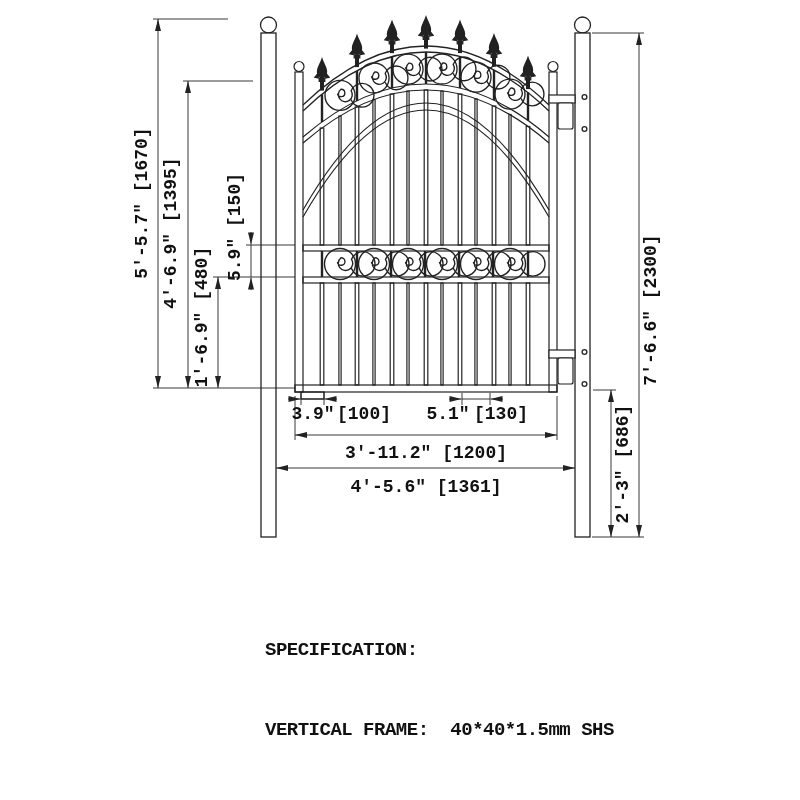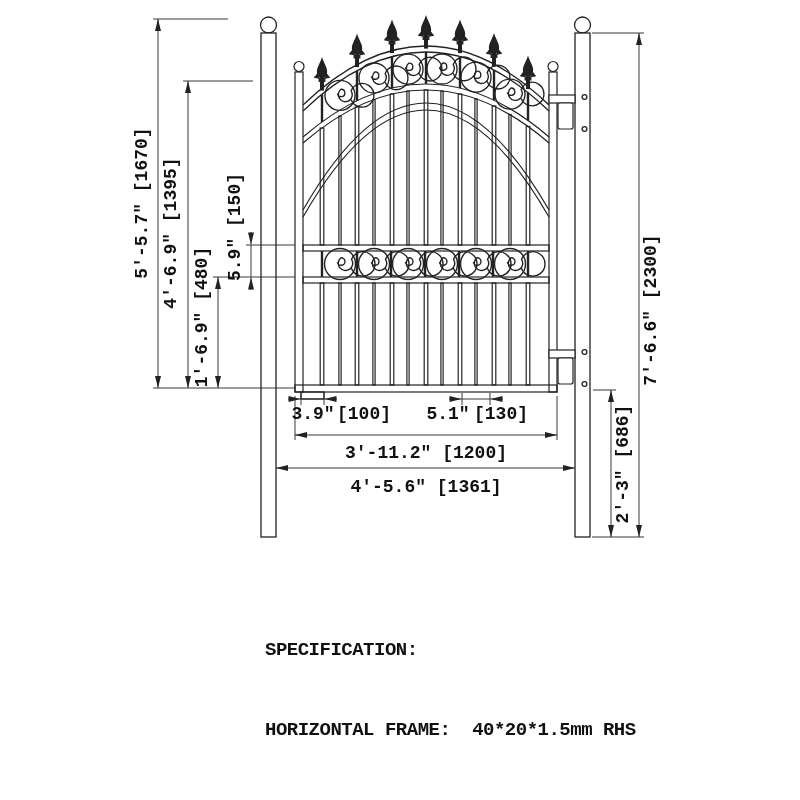--- a/index.html
+++ b/index.html
@@ -238,21 +238,20 @@
     <text x="448" y="419" text-anchor="middle">5.1"</text>
     <text x="501" y="419" text-anchor="middle">[130]</text>
     <text x="426" y="458" text-anchor="middle">3'-11.2" [1200]</text>
     <text x="426" y="492" text-anchor="middle">4'-5.6" [1361]</text>
   </g>
 </svg>
 
 
 <div class="spec">
   <div>SPECIFICATION:</div>
-  <div>HORIZONTAL FRAME:  40*20*1.5mm RHS</div>
   <div>VERTICAL FRAME:  40*40*1.5mm SHS</div>
   
   
   
   
   
 </div>
 
 </div>
 

